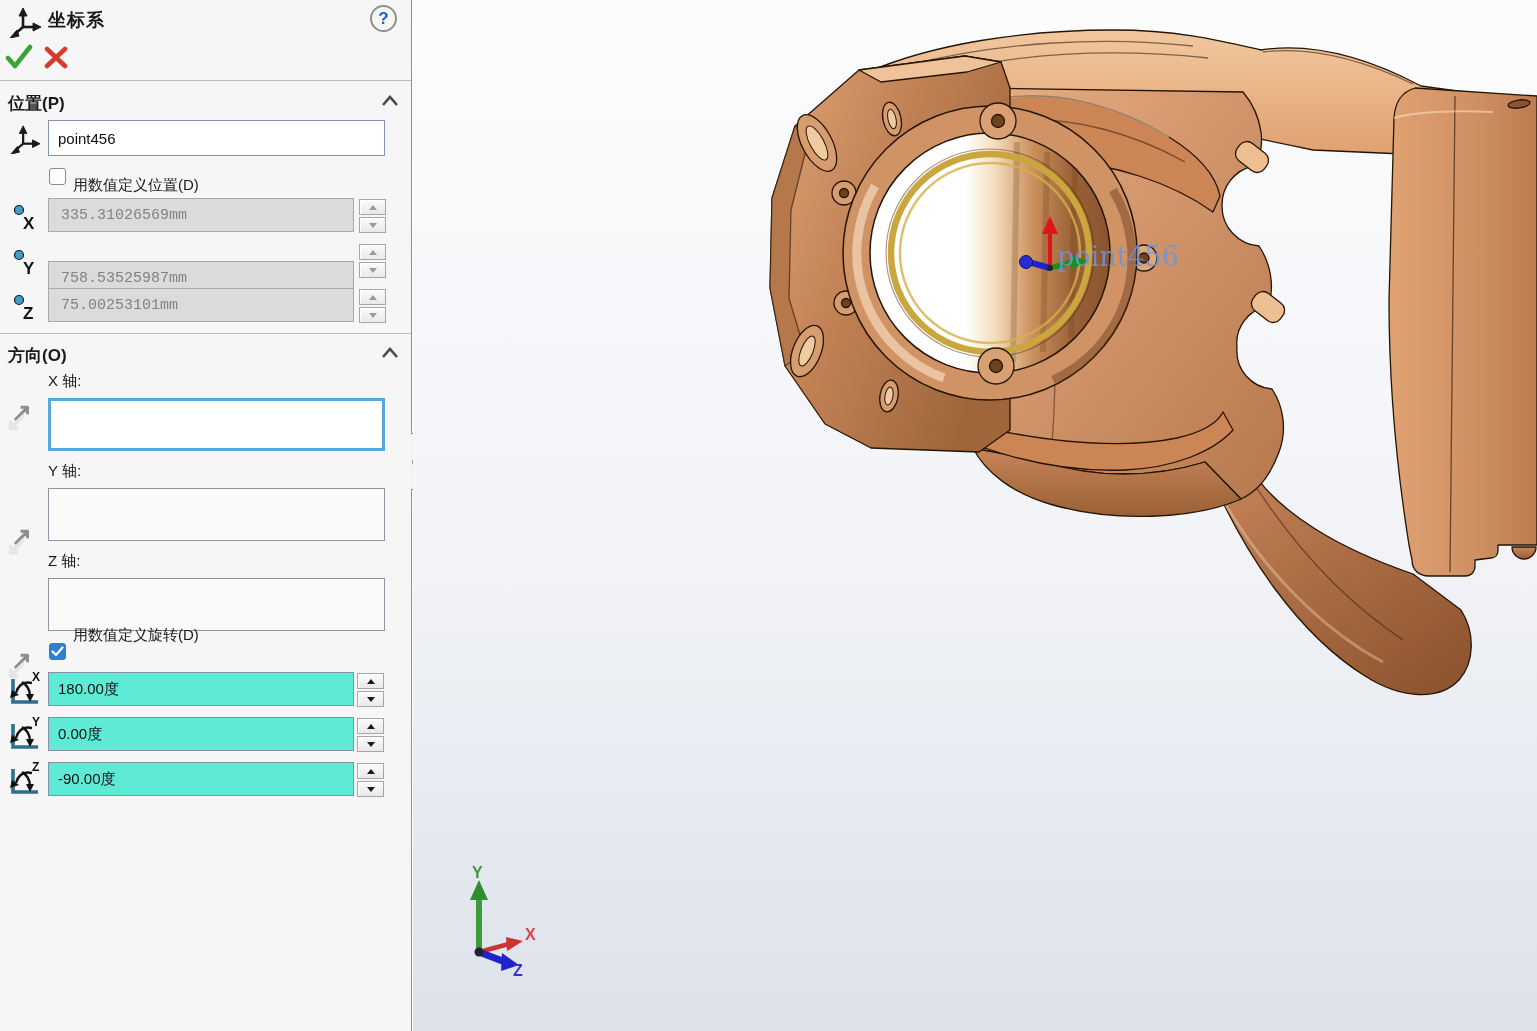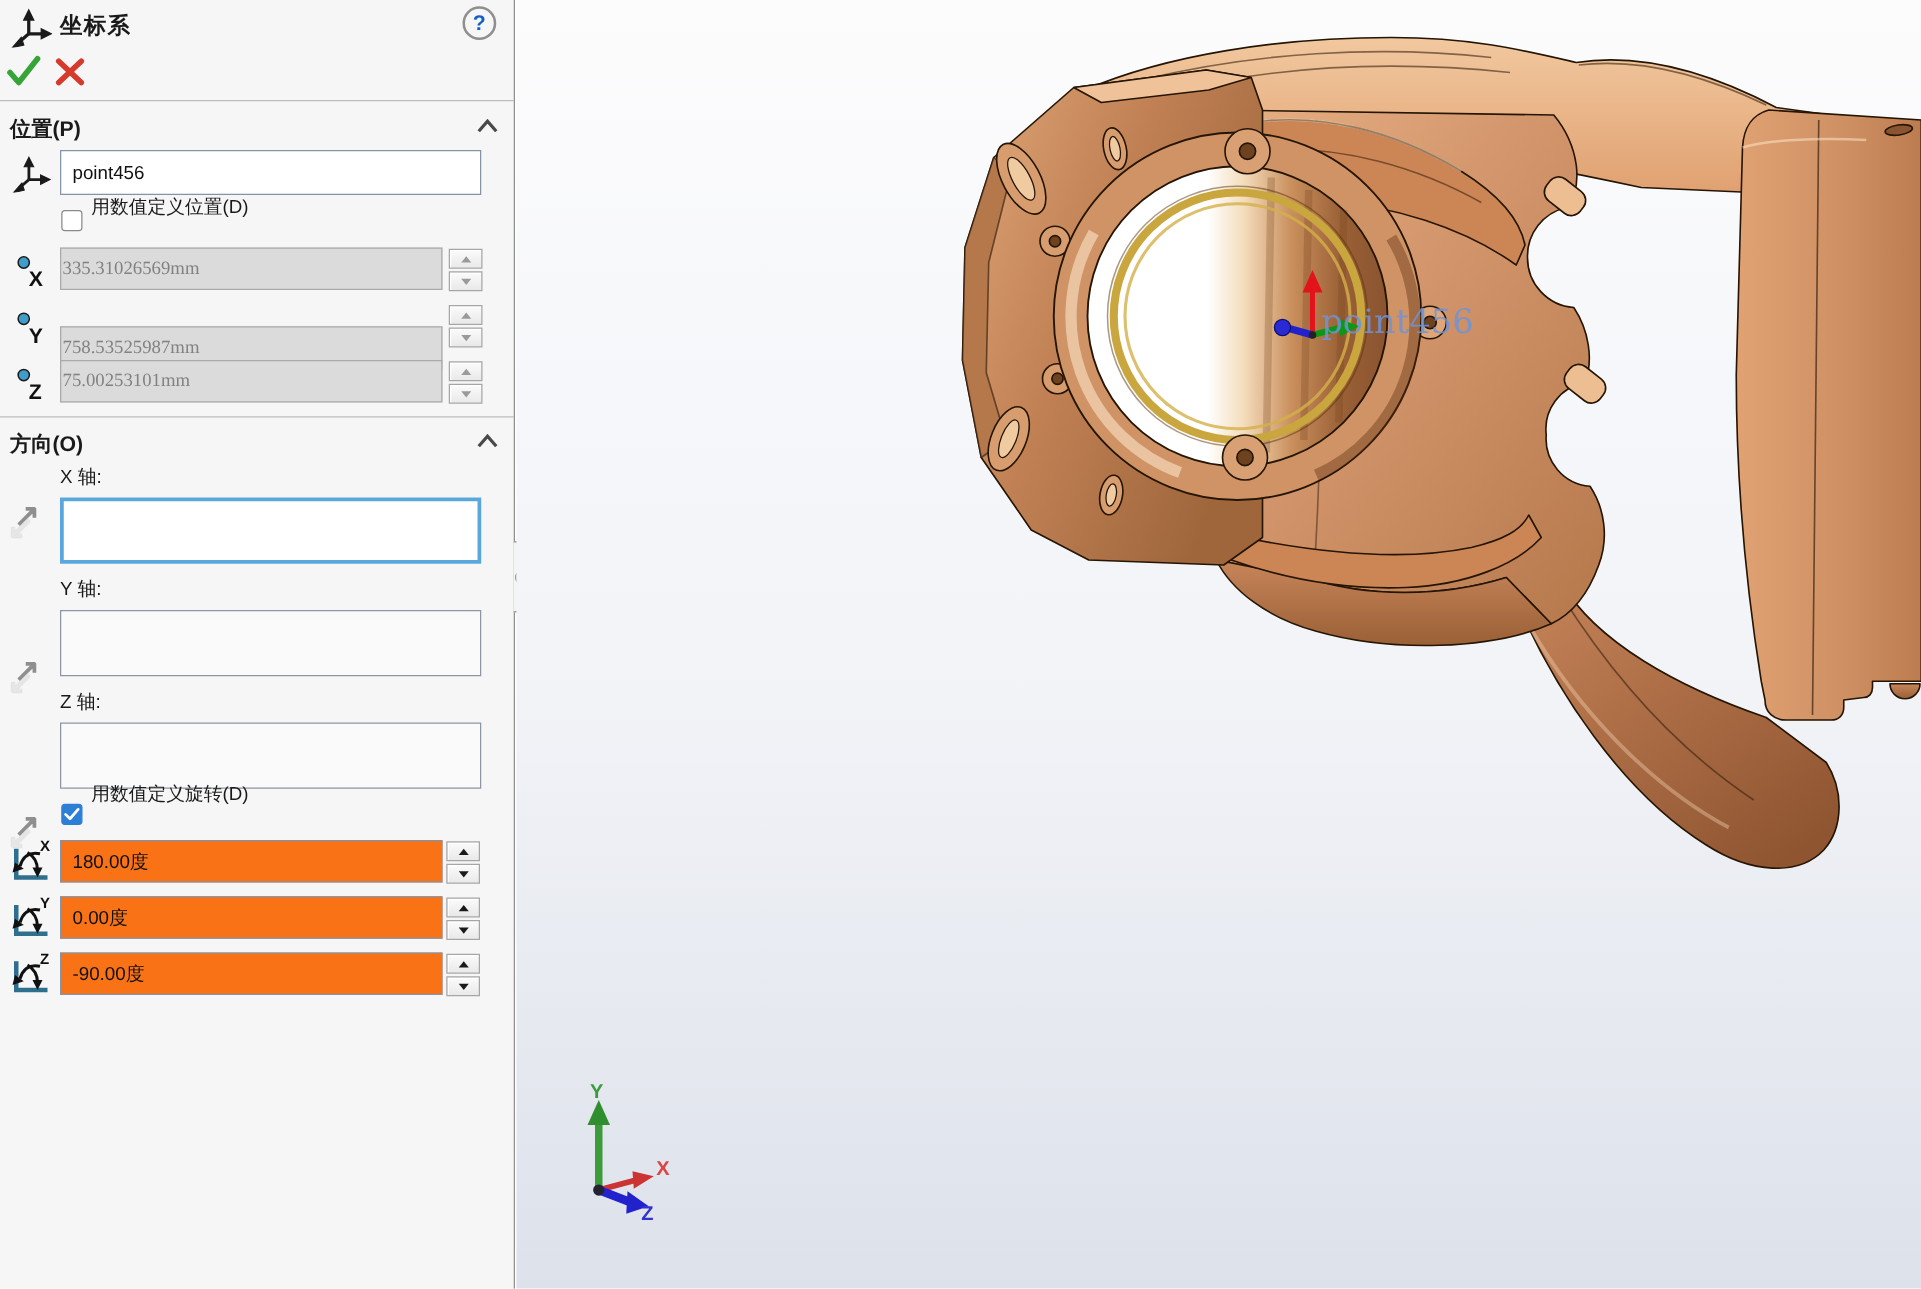--- a/index.html
+++ b/index.html
@@ -17,22 +17,22 @@
     color:#1460c4; font-weight:bold; font-size:17px; display:flex; align-items:center;
     justify-content:center; background:#f6f6f7; }
 
   .divider { left:0; right:0; height:0; border-top:1px solid #bdbdbd; }
   .sec-label { font-weight:bold; font-size:17px; }
   .chevron { width:18px; height:12px; }
 
   input.textbox { height:36px; width:337px; border:1px solid #8494a6; background:#fff;
     font-family:"Liberation Sans",sans-serif; font-size:15px; padding:0 9px; color:#111; outline:none; }
   input.numbox { height:34px; width:306px; border:1px solid #a9a9a9; background:#dbdbdb;
-    color:#828282; font-size:15px; padding:0 1px; font-family:Liberation Serif, serif; outline:none;}
-  input.rotbox { height:34px; width:306px; border:1px solid #8494a6; background:#f97316;
+    color:#828282; font-size:15px; padding:0 12px; font-family:Liberation Mono, monospace; outline:none;}
+  input.rotbox { height:34px; width:306px; border:1px solid #8494a6; background:#5eead4;
     color:#111; font-size:15px; padding:0 9px; font-family:"Liberation Sans",sans-serif; outline:none;}
   .axisbox { width:337px; height:53px; background:#fafafa; border:1px solid #8c96a4; }
   .axisbox.focused { border:3px solid #5aa7dd; background:#fff; }
 
   .cb { width:17px; height:17px; border:1px solid #8a8a8a; background:#fff; border-radius:3px; }
   .cb.checked { background:#2d7fd6; border-color:#2d7fd6; display:flex; align-items:center; justify-content:center; }
 
   .spin { width:27px; display:flex; flex-direction:column; gap:2px; }
   .spin-btn { width:27px; height:16px; background:linear-gradient(#fbfbfb,#e9e9e9);
     border:1px solid #a6a6a6; box-shadow:inset 1px 1px 0 #fff; display:flex;
@@ -100,21 +100,21 @@
           <polygon points="11,10 15,2 19,10" stroke-width="1"></polygon>
         <line x1="15" y1="21" x2="26" y2="21"></line>
           <polygon points="25,17 33,21 25,25" stroke-width="1"></polygon>
         <line x1="15" y1="21" x2="7" y2="28"></line>
           <polygon points="9,24 2,32 11,30" stroke-width="1"></polygon>
       </g>
     </svg>
     <input class="abs textbox" style="left: 48px; top: 120px;" value="point456">
 
     <div class="abs cb" style="left:49px;top:168px"></div>
-    <div class="abs" style="left:73px;top:156px">用数值定义位置(D)</div>
+    <div class="abs" style="left:73px;top:176px">用数值定义位置(D)</div>
 
     <svg class="abs" style="left:12px;top:202px" width="28" height="30" viewBox="0 0 28 30">
       <circle cx="7" cy="8" r="4.5" fill="#3f9dc9" stroke="#1a1a1a" stroke-width="1.2"></circle>
       <text x="11" y="27" font-size="17" font-weight="bold" fill="#111">X</text>
     </svg>
     <input class="abs numbox" style="left: 48px; top: 198px;" value="335.31026569mm">
     <div class="abs spin disabled" style="left:359px;top:199px">
       <div class="spin-btn">
           <div class="tri-up"></div>
         </div>

